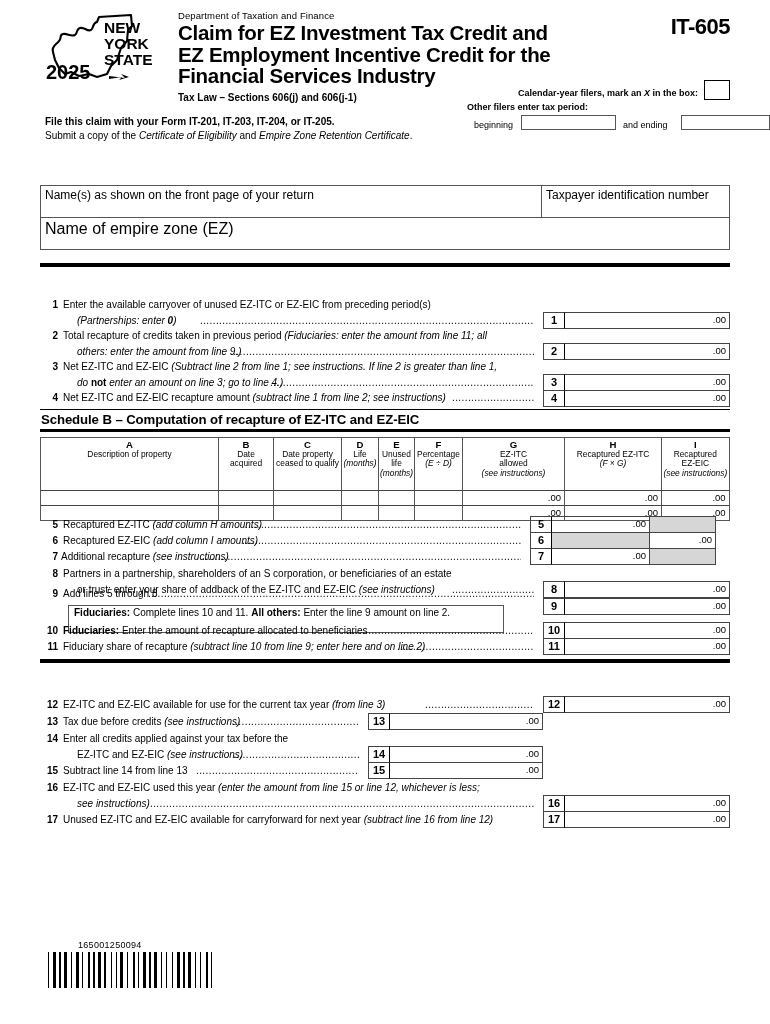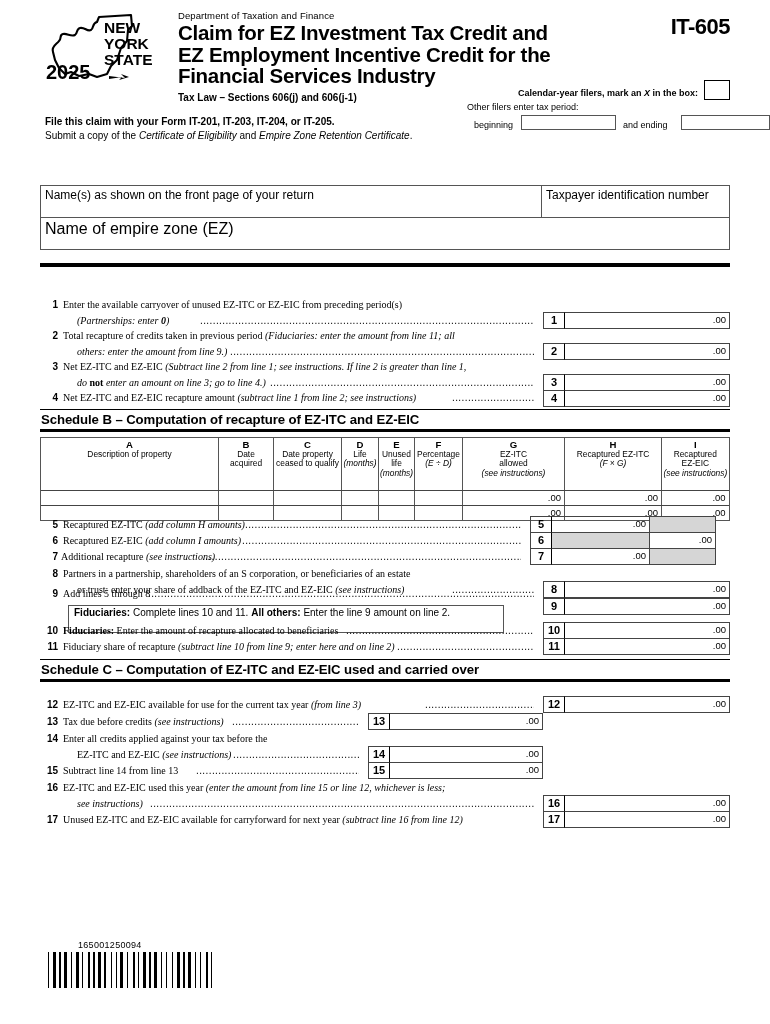--- a/index.html
+++ b/index.html
@@ -20,21 +20,21 @@
   .logo svg { display:block; }
   .dept { position:absolute; left:138px; top:10px; font-size:9.5px; letter-spacing:.1px; }
   .bigtitle { position:absolute; left:138px; top:22px; width:440px;
               font-size:20.5px; font-weight:bold; line-height:21.5px; letter-spacing:-.3px; }
   .formno { position:absolute; right:0px; top:14px; font-size:22px; font-weight:bold; letter-spacing:-.5px; }
   .taxlaw { position:absolute; left:138px; top:92px; font-size:10px; font-weight:bold; }
 
   .calyear { position:absolute; right:32px; top:88px; font-size:9px; font-weight:bold; white-space:nowrap; }
   .calyear i { font-style:italic; }
   .calbox { position:absolute; right:0px; top:80px; width:26px; height:20px; border:1.4px solid #000; }
-  .otherfilers { position:absolute; left:427px; top:102px; font-size:9px; font-weight:normal; }
+  .otherfilers { position:absolute; left:427px; top:102px; font-size:9px; font-weight:bold; }
   .beginlbl { position:absolute; left:434px; top:120px; font-size:9px; }
   .beginbox { position:absolute; left:481px; top:115px; width:95px; height:15px; border:1.2px solid #555; }
   .endlbl { position:absolute; left:583px; top:120px; font-size:9px; }
   .endbox  { position:absolute; left:641px; top:115px; width:89px; height:15px; border:1.2px solid #555; }
 
   .fileline { position:absolute; left:5px; top:116px; font-size:10px; font-weight:bold; }
   .submitline { position:absolute; left:5px; top:130px; font-size:10px; }
   .submitline i { font-style:italic; }
 
   
@@ -49,21 +49,21 @@
   .nb-ez { width:688px; height:31px; padding:2px 4px; }
 
   
   .schead { position:absolute; left:40px; width:690px; }
   .schead .topline { height:1px; background:#000; }
   .schead .txt { font-size:13.2px; font-weight:bold; padding:2px 1px 2px 1px; letter-spacing:-.1px; }
   .schead .botline { height:2.6px; background:#000; }
 
   
   .lno { position:absolute; font-size:10px; font-weight:bold; text-align:right; width:13px; }
-  .ltxt { position:absolute; font-size:10px; white-space:nowrap;font-family:Liberation Serif, serif; }
+  .ltxt { position:absolute; font-size:10px; white-space:nowrap; }
   .ltxt i { font-style:italic; }
   .ltxt b { font-weight:bold; }
   .dots { position:absolute; font-size:10px; letter-spacing:.4px; overflow:hidden; white-space:nowrap; color:#000; }
 
   
   .abox { position:absolute; display:flex; height:17px; }
   .abox .tag { width:22px; border:1.3px solid #444; border-right:1.3px solid #000;
                font-size:11px; font-weight:bold; text-align:center; line-height:14px; background:#fff; }
   .abox .fld { border:1.3px solid #444; border-left:none; position:relative; background:#fff; }
   .abox .fld .c { position:absolute; right:3px; top:1px; font-size:9.5px; }
@@ -348,21 +348,20 @@
   <div class="dots" style="left:397px; top:641px; width:137px;">............................................</div>
   <div class="abox" style="left:543px; top:638px;">
     <div class="tag">11</div>
     <div class="fld" style="width:165px;">
         <span class="c">.00</span>
       </div>
   </div>
 
   <div class="schead" style="top:659px;">
     <div class="topline"></div>
-    <div class="txt">Schedule C – Computation of EZ-ITC and EZ-EIC used and carried over</div>
     <div class="botline"></div>
   </div>
 
   <div class="lno" style="left:40px; top:699px; width:18px;">12</div>
   <div class="ltxt" style="left:63px; top:699px;"><span>EZ-ITC and EZ-EIC available for use for the current tax year </span><i>(from line 3)</i></div>
   <div class="dots" style="left:425px; top:699px; width:109px;">...................................</div>
   <div class="abox" style="left:543px; top:696px;">
     <div class="tag">12</div>
     <div class="fld" style="width:165px;">
         <span class="c">.00</span>

